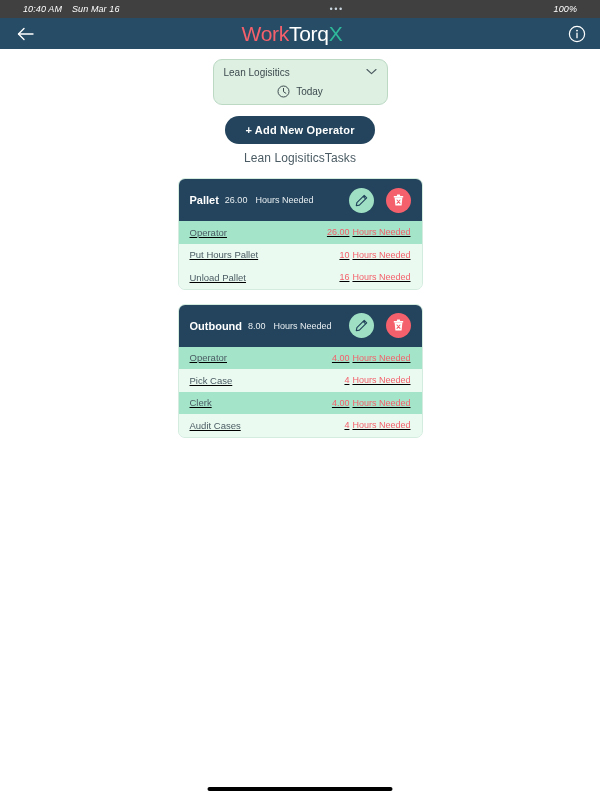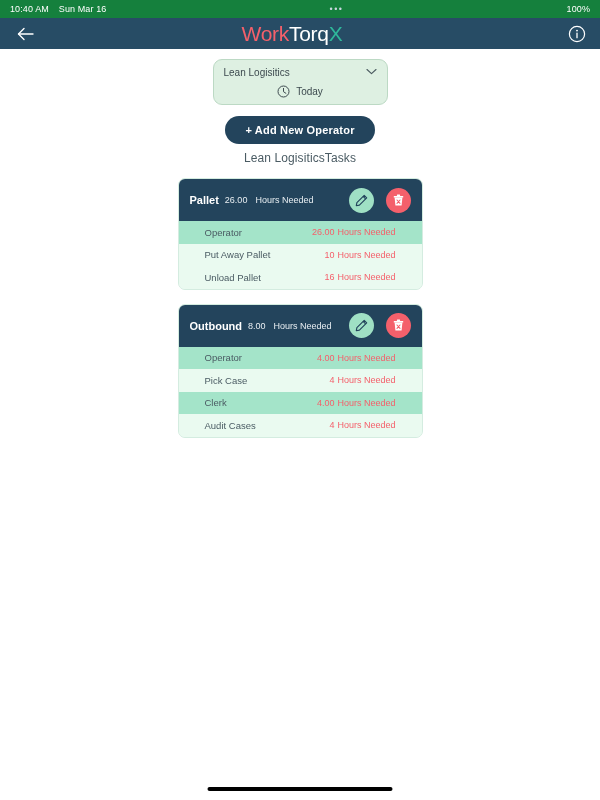--- a/index.html
+++ b/index.html
@@ -12,27 +12,28 @@
 
   body {
     font-family: "Liberation Sans", sans-serif;
     background: #ffffff;
     position: relative;
   }
 
   
   .status-bar {
     height: 18px;
-    background: #15803d;
-    display: flex;
-    align-items: center;
-    padding: 0 10px;
+    background: #404040;
+    display: flex;
+    align-items: center;
+    padding: 0 23px;
     color: #ffffff;
     font-size: 9px;
     letter-spacing: 0.1px;
+    font-style: italic;
   }
   .status-left { display: flex; align-items: center; gap: 10px; }
   .status-center { flex: 1; display: flex; justify-content: center; align-items: center; }
   .status-right { display: flex; gap: 12px; flex-direction: column; }
   .dots-glyph { letter-spacing: 1.5px; font-size: 9px; color: #c9d6df; }
 
   .wifi-icon { display: inline-block; width: 11px; height: 9px; position: relative; }
   .wifi-icon svg { display: block; }
 
   .battery-icon {
@@ -203,23 +204,24 @@
     justify-content: center;
     cursor: pointer;
     border: none;
   }
   .edit-btn   { background: #9fe0c4; }
   .delete-btn { background: #f4606b; }
 
   .task-row {
     display: flex;
     align-items: center;
-    padding: 0 26px;
+    padding: 0 11px;
     height: 22.5px;
     font-size: 9.5px;
+    text-decoration: underline;
   }
   .task-row.shade-a { background: #a4e4c9; }
   .task-row.shade-b { background: #eafaf0; }
   .task-name { color: #4a5b63; }
   .task-val {
     margin-left: auto;
     color: #f4606b;
     font-size: 9px;
   }
   .task-val-label {
@@ -332,21 +334,21 @@
             </svg>
           </button>
         </div>
       </div>
       <div class="task-row shade-a">
         <span class="task-name">Operator</span>
         <span class="task-val">26.00</span>
         <span class="task-val-label">Hours Needed</span>
       </div>
       <div class="task-row shade-b">
-        <span class="task-name">Put Away Pallet</span>
+        <span class="task-name">Put Hours Pallet</span>
         <span class="task-val">10</span>
         <span class="task-val-label">Hours Needed</span>
       </div>
       <div class="task-row shade-b">
         <span class="task-name">Unload Pallet</span>
         <span class="task-val">16</span>
         <span class="task-val-label">Hours Needed</span>
       </div>
     </div>
 

